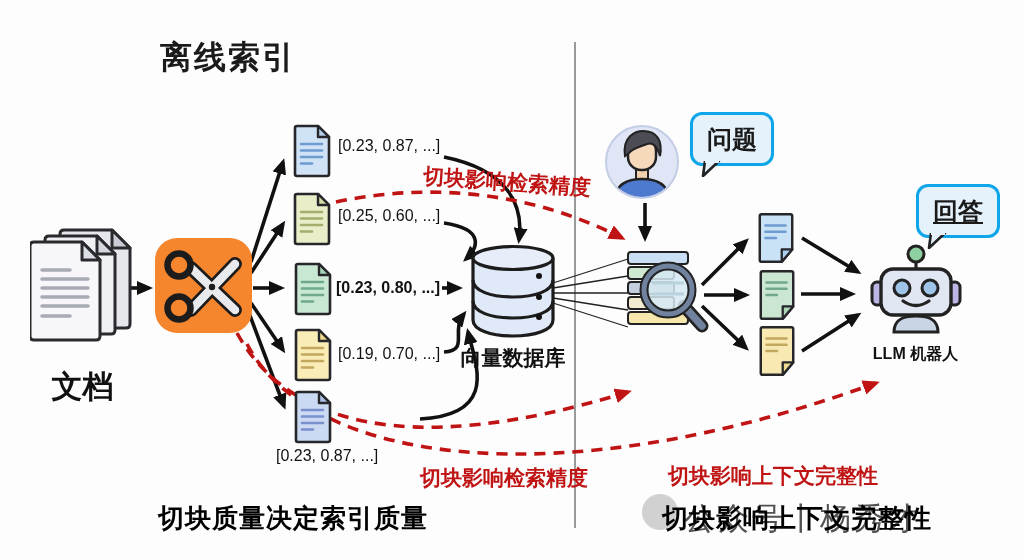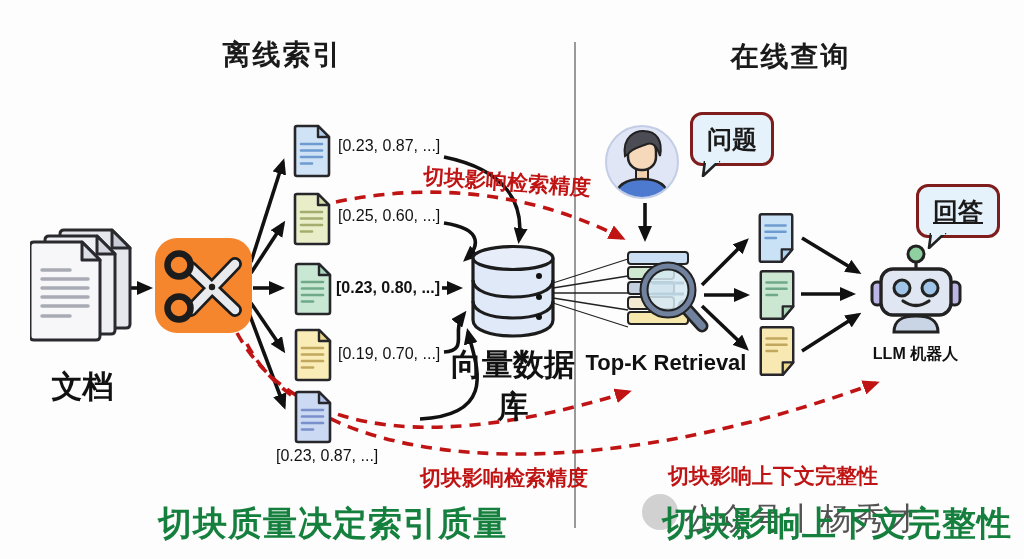--- a/index.html
+++ b/index.html
@@ -1,24 +1,24 @@
 <!DOCTYPE html>
 <html><head>
 <meta charset="utf-8">
 <style>
   html,body{margin:0;padding:0;background:#ffffff;}
   #stage{position:relative;width:1024px;height:559px;background:#fdfdfd;overflow:hidden;
          font-family:"Liberation Sans","DejaVu Sans",sans-serif;color:#1a1a1a;}
   .abs{position:absolute;}
-  .title{font-size:28px;font-weight:bold;text-align:center;letter-spacing:2px;z-index:3;}
+  .title{font-size:32px;font-weight:bold;text-align:left;letter-spacing:2px;z-index:3;}
   .node-label{font-weight:600;text-align:center;color:#111;z-index:3;}
   .vector{font-size:16px;color:#111;white-space:nowrap;z-index:3;}
   .red-note{font-size:21px;font-weight:bold;color:#c01414;white-space:nowrap;z-index:4;}
-  .caption{font-size:34px;font-weight:bold;color:#15803d;white-space:nowrap;z-index:4;letter-spacing:1px;}
-  .bubble{background:#e6f2fb;border:3px solid #7f1d1d;border-radius:12px;display:flex;
+  .caption{font-size:26px;font-weight:bold;color:#000000;white-space:nowrap;z-index:4;letter-spacing:1px;}
+  .bubble{background:#e6f2fb;border:3px solid #0ea5e9;border-radius:12px;display:flex;
           align-items:center;justify-content:center;font-size:25px;font-weight:600;z-index:3;}
   .bubble .tail{position:absolute;left:8px;bottom:-14px;width:22px;height:16px;z-index:3;}
   .icon{z-index:2;}
   .chunk{width:44px;height:54px;}
   .chunk svg,.icon svg{display:block;}
   .c1{--pg:#cfe2f6;--ln:#6f9cd0;--fd:#b3cdea;}
   .c2{--pg:#e9eec9;--ln:#a3ad6e;--fd:#d4dba6;}
   .c3{--pg:#c8e8d3;--ln:#6fa98a;--fd:#a8d4bb;}
   .c4{--pg:#f9ecb6;--ln:#c2a85e;--fd:#ecd98c;}
   .c5{--pg:#cbd9f3;--ln:#7a90cc;--fd:#afc2e8;}
@@ -115,21 +115,20 @@
 
     <g stroke="#c01414" stroke-width="3.6" fill="none" stroke-dasharray="11 8">
       <path d="M336 202 C440 180 540 196 622 238" marker-end="url(#ahr)"></path>
       <path d="M237 333 C285 420 400 462 628 392" marker-end="url(#ahr)"></path>
       <path d="M247 344 C310 465 560 498 876 383" marker-end="url(#ahr)"></path>
     </g>
   </svg>
 
   
   <div class="abs title" style="left:160px;top:36px;width:245px;">离线索引</div>
-  <div class="abs title" style="left:668px;top:38px;width:245px;">在线查询</div>
 
   
   <div class="abs icon" style="left:30px;top:228px;">
     <svg width="105" height="122" viewBox="0 0 105 122">
       <g stroke="#2a2a2e" stroke-width="3" stroke-linejoin="round">
         <g transform="translate(30,0)">
           <path d="M0 6 Q0 2 4 2 H52 L70 20 V96 Q70 100 66 100 H4 Q0 100 0 96 Z" fill="#e6e7ec"></path>
           <path d="M52 2 V20 H70 Z" fill="#c9ccd6"></path>
         </g>
         <g transform="translate(15,6)">
@@ -211,21 +210,21 @@
     <svg width="88" height="98" viewBox="0 0 88 98">
       <path d="M4 16 V78 C4 88 22 94 44 94 C66 94 84 88 84 78 V16" fill="#e0e9f7" stroke="#1c1c1c" stroke-width="3.2"></path>
       <path d="M4 38 C4 49 22 55 44 55 C66 55 84 49 84 38" fill="none" stroke="#1c1c1c" stroke-width="3.2"></path>
       <path d="M4 59 C4 70 22 76 44 76 C66 76 84 70 84 59" fill="none" stroke="#1c1c1c" stroke-width="3.2"></path>
       <ellipse cx="44" cy="16" rx="40" ry="11.5" fill="#e7eefa" stroke="#1c1c1c" stroke-width="3.2"></ellipse>
       <circle cx="70" cy="34" r="3" fill="#111"></circle>
       <circle cx="70" cy="55" r="3" fill="#111"></circle>
       <circle cx="70" cy="75" r="3" fill="#111"></circle>
     </svg>
   </div>
-  <div class="abs node-label" style="left:448px;top:344px;width:130px;font-size:31px;">向量数据库</div>
+  <div class="abs node-label" style="left:448px;top:344px;width:130px;font-size:21px;">向量数据库</div>
 
   
   <div class="abs icon" style="left:604px;top:124px;">
     <svg width="76" height="76" viewBox="0 0 76 76">
       <defs>
           <clipPath id="avclip">
             <circle cx="38" cy="38" r="35"></circle>
           </clipPath>
         </defs>
       <circle cx="38" cy="38" r="36" fill="#e0e6f6" stroke="#c3cde6" stroke-width="2"></circle>
@@ -257,21 +256,20 @@
         <rect x="2" y="62" width="60" height="12" rx="3" fill="#f6e8ad"></rect>
       </g>
       <line x1="58" y1="56" x2="76" y2="76" stroke="#222" stroke-width="13" stroke-linecap="round"></line>
       <line x1="58" y1="56" x2="76" y2="76" stroke="#70829e" stroke-width="7.5" stroke-linecap="round"></line>
       <circle cx="42" cy="40" r="24" fill="rgba(213,233,242,0.85)" stroke="#222" stroke-width="9"></circle>
       <circle cx="42" cy="40" r="24" fill="none" stroke="#70829e" stroke-width="5"></circle>
       <line x1="26" y1="33" x2="58" y2="33" stroke="#b9d2de" stroke-width="3"></line>
       <line x1="26" y1="44" x2="58" y2="44" stroke="#b9d2de" stroke-width="3"></line>
     </svg>
   </div>
-  <div class="abs node-label" style="left:585px;top:350px;width:162px;font-size:22px;">Top-K Retrieval</div>
 
   
   <div class="abs icon chunk r1" style="left:755px;top:212px;width:42px;height:52px;">
     <svg width="42" height="52" viewBox="0 0 44 54">
         <use href="#page-br"></use>
       </svg>
     </div>
   <div class="abs icon chunk r2" style="left:756px;top:269px;width:42px;height:52px;">
     <svg width="42" height="52" viewBox="0 0 44 54">
         <use href="#page-br"></use>

